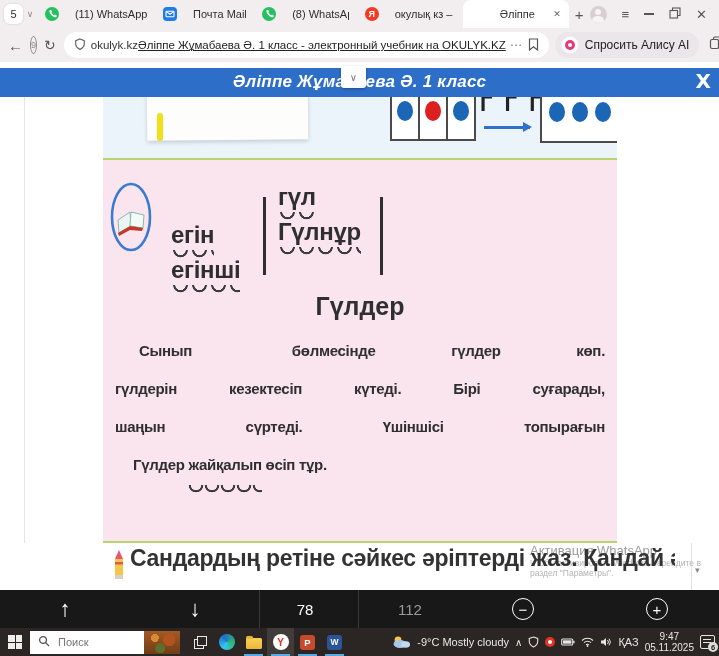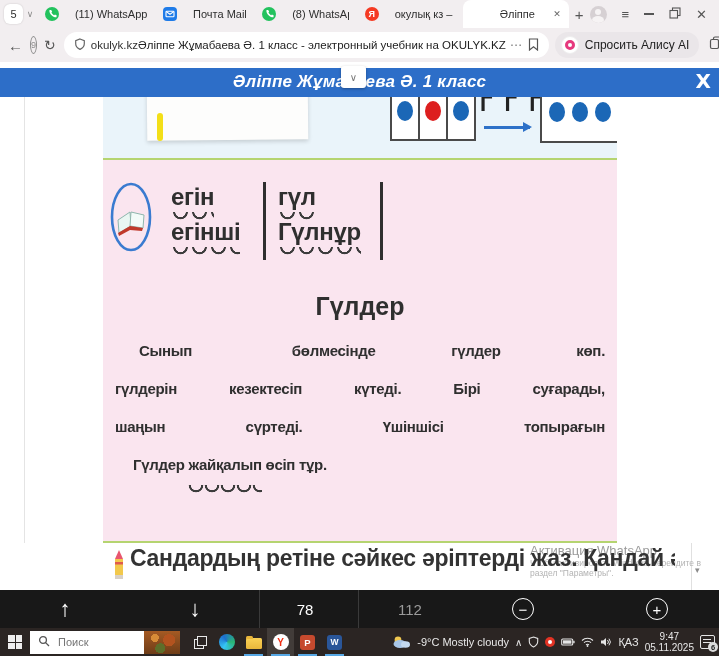--- a/index.html
+++ b/index.html
@@ -40,21 +40,21 @@
   .addrbar{position:absolute;left:0;top:28px;width:719px;height:34px;background:#f2eef0;
     display:flex;align-items:center;border-bottom:1px solid #e6e2e4;}
   .navic{color:#555;font-size:15px;text-align:center;}
   .backic{width:30px;margin-left:8px;}
   .circ9{width:16px;height:16px;border-radius:50%;border:1.4px solid #8c8c8c;color:#8c8c8c;
     font-size:9px;display:flex;align-items:center;justify-content:center;margin:0 7px;}
   .reloadic{width:26px;font-size:14px;}
   .urlpill{height:26px;background:#fff;border-radius:14px;margin-left:8px;flex:0 0 438px;
     display:flex;align-items:center;padding:0 10px;box-sizing:border-box;font-size:11.5px;color:#333;}
   .urlpill .domain{margin-left:5px;white-space:nowrap;}
-  .urlpill .ptitle{flex:1;text-align:left;color:#222;white-space:nowrap;overflow:hidden;}
+  .urlpill .ptitle{flex:1;text-align:left;color:#222;white-space:nowrap;overflow:hidden;text-decoration:underline;}
   .moredots{color:#777;font-size:12px;margin:0 6px 0 4px;}
   .alice{height:26px;background:#eae6e9;border-radius:14px;display:flex;align-items:center;
     gap:6px;padding:0 10px 0 6px;margin-left:6px;font-size:12px;color:#222;white-space:nowrap;}
   .aliceic{width:16px;height:16px;border-radius:50%;background:#fff;border:1px solid #eee;position:relative;}
   .aliceic::before{content:"";position:absolute;left:3px;top:3px;width:10px;height:10px;border-radius:50%;
     border:3px solid var(--alice_pink);box-sizing:border-box;}
   .addr-right{display:flex;align-items:center;gap:14px;margin-left:10px;}
 
   
   .whitegap{position:absolute;left:0;top:62px;width:719px;height:6px;background:#fff;}
@@ -86,21 +86,21 @@
   .bigbox{position:absolute;left:437px;top:-16px;width:76px;height:58px;background:#fff;border:2px solid #4a4a4a;
     display:flex;align-items:center;justify-content:space-evenly;}
   .greenline{position:absolute;left:103px;width:514px;height:2px;background:var(--green_line);}
   .gl1{top:61px;} .gl2{top:444px;}
 
   .sec-pink{position:absolute;left:103px;top:63px;width:514px;height:381px;background:var(--pink);}
   .bookellipse{position:absolute;left:7px;top:22px;}
   .wcols{position:absolute;left:62px;top:22px;display:flex;align-items:stretch;}
   .wcol{display:flex;flex-direction:column;justify-content:flex-start;}
   .wcol .w{font-size:24px;font-weight:bold;color:#2f2f2f;letter-spacing:-.3px;line-height:30px;}
-  .wc1{width:92px;padding-left:6px;} .wc2{width:102px;padding-left:12px;} .wc3{width:110px;padding-left:24px;}
+  .wc1{width:92px;padding-left:6px;margin-top:38px;} .wc2{width:102px;padding-left:12px;} .wc3{width:110px;padding-left:24px;}
   .wdiv{width:3px;background:#2f2f2f;height:78px;align-self:center;}
   .u{display:inline-block;padding-bottom:10px;
     background-image:radial-gradient(circle at 50% 0,transparent 5px,#3c3c3c 5.4px,#3c3c3c 7px,transparent 7.6px);
     background-size:16px 9px;background-repeat:repeat-x;background-position:left 100%;}
   .wcol .u{padding-bottom:9px;background-size:19px 9px;margin-bottom:-4px;}
   .storytitle{position:absolute;left:0;top:132px;width:100%;text-align:center;
     font-size:25px;font-weight:bold;color:#2f2f2f;}
   .para{position:absolute;left:12px;top:172px;width:490px;color:#2f2f2f;
     font-size:15px;font-weight:bold;letter-spacing:-.3px;}
   .bl{line-height:38px;white-space:nowrap;}

